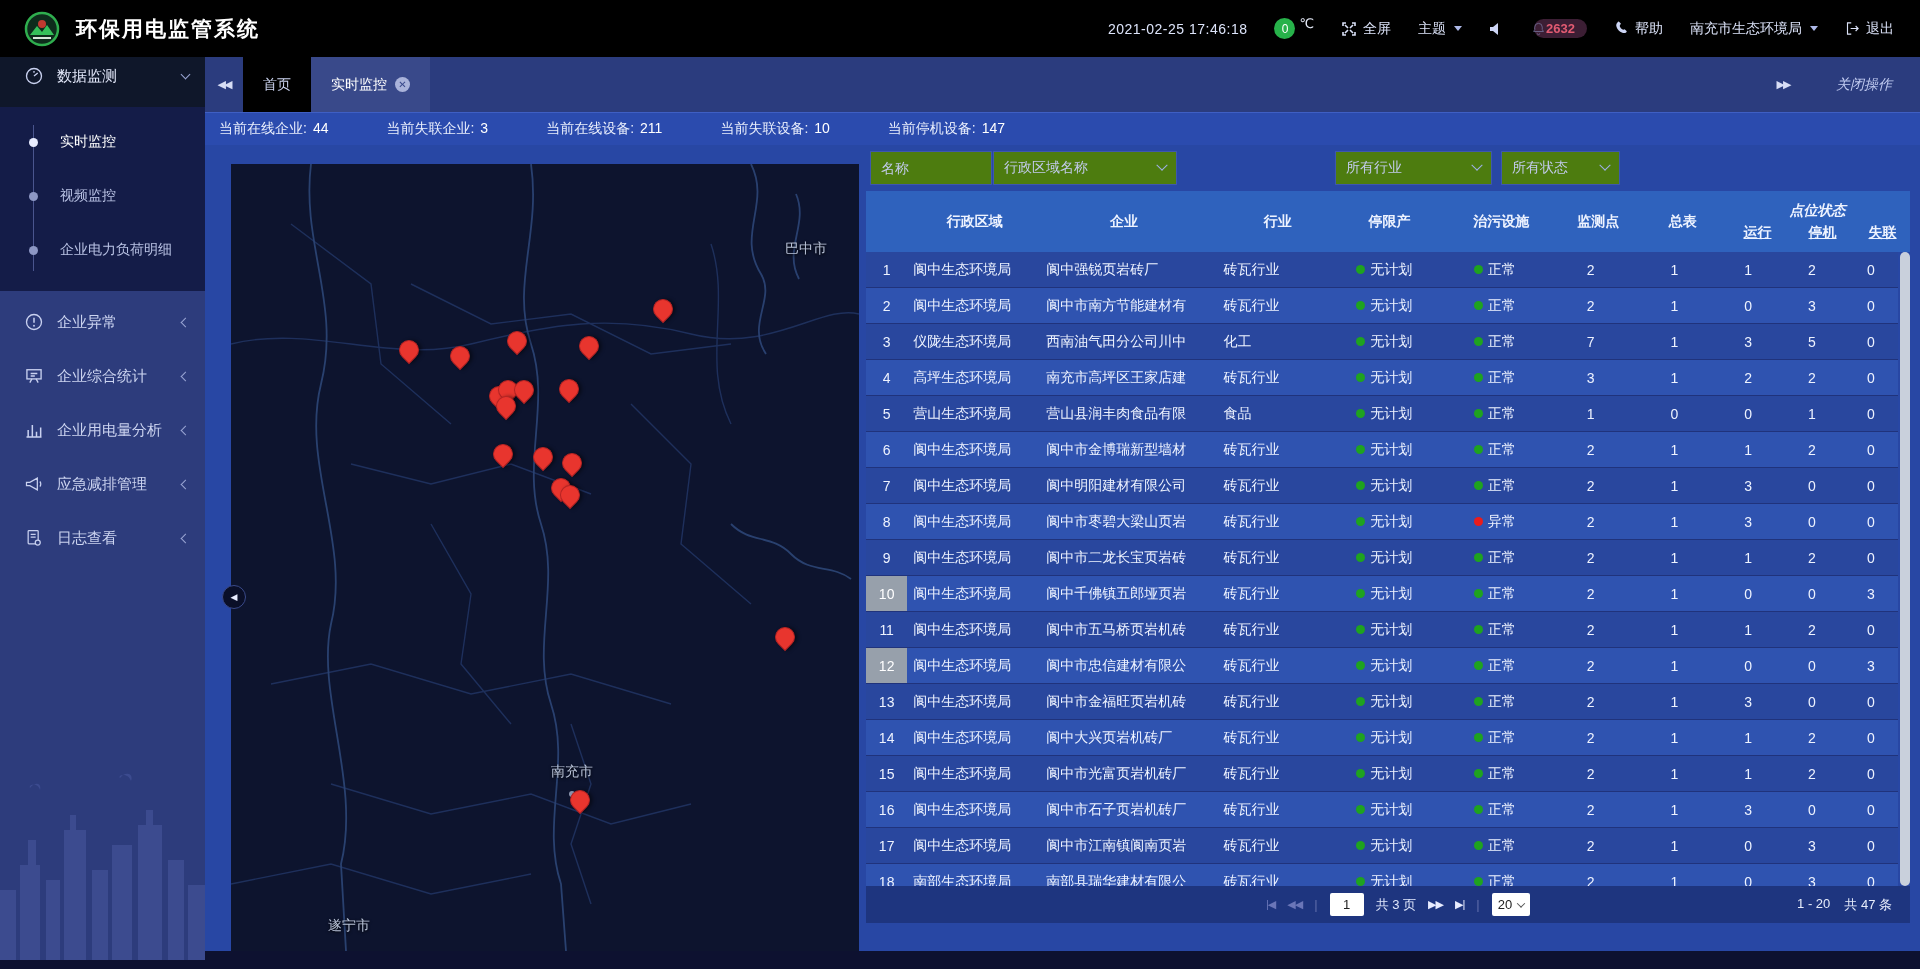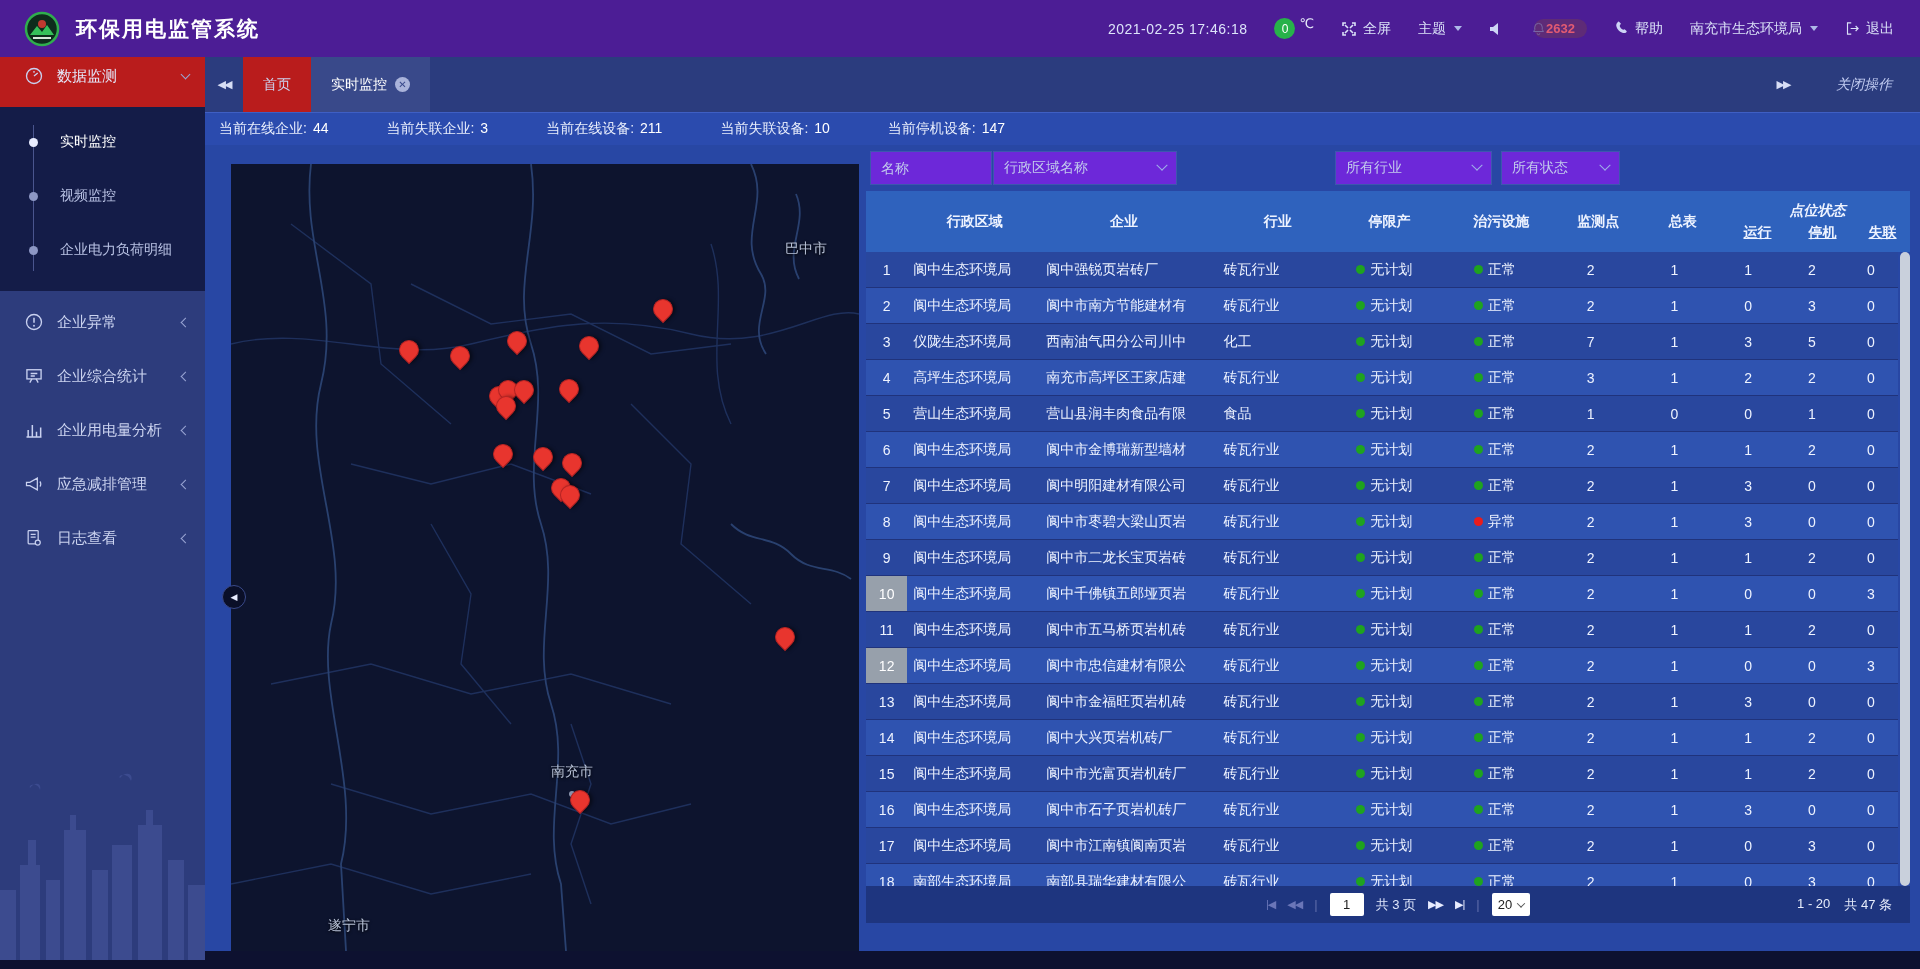--- a/index.html
+++ b/index.html
@@ -2,21 +2,21 @@
 <html><head>
 <meta charset="utf-8">
 <style>
   * { margin:0; padding:0; box-sizing:border-box; }
   html,body { width:1920px; height:969px; background:#0d1130; overflow:hidden;
               font-family:"Liberation Sans","DejaVu Sans",sans-serif; }
   .page { position:relative; width:1920px; height:969px; background:#0d1130; }
 
   
   .topbar { position:absolute; left:0; top:0; width:1920px; height:57px;
-            background:#4c1d95; display:flex; align-items:center; z-index:30; }
+            background:#000000; display:flex; align-items:center; z-index:30; }
   .logo { width:36px; height:36px; margin-left:24px; flex:0 0 auto; }
   .app-title { color:#ffffff; font-size:21px; font-weight:bold; letter-spacing:2px; margin-left:16px; }
   .topbar-right { margin-left:auto; display:flex; align-items:center; gap:27px; padding-right:26px;
                   color:#dbe2f8; font-size:14px; }
   .datetime { color:#dde4fa; letter-spacing:0.5px; }
   .temp-wrap { display:flex; align-items:flex-start; gap:4px; }
   .temp-badge { width:21px; height:21px; border-radius:50%; background:#27b24a; color:#fff;
                 font-size:12px; display:flex; align-items:center; justify-content:center; }
   .temp-unit { color:#e8edfb; font-size:13px; margin-top:-2px; }
   .hbtn { display:flex; align-items:center; gap:6px; cursor:pointer; color:#dbe2f8; }
@@ -32,21 +32,21 @@
              background:#2d3c7c; z-index:20; overflow:hidden; }
   .mg-wrap { margin-top:4px; }
   .mg { height:54px; display:flex; align-items:center; padding:0 16px 0 24px;
         color:#ccd4f0; font-size:15px; cursor:pointer; }
   .mg .mi-icon { width:20px; height:20px; margin-right:13px; flex:0 0 auto; }
   .mg .mi-label { flex:1; }
   .chev-left { width:7px; height:7px; border-left:1.5px solid #9aa5d4; border-bottom:1.5px solid #9aa5d4;
                transform:rotate(45deg); }
   .chev-down { width:7px; height:7px; border-left:1.5px solid #9aa5d4; border-bottom:1.5px solid #9aa5d4;
                transform:rotate(-45deg); margin-top:-4px; }
-  .group1 { background:#b91c1c; height:50px; display:flex; align-items:center;
+  .group1 { background:#0f172a; height:50px; display:flex; align-items:center;
             padding:0 16px 12px 24px; color:#e4e9fb; font-size:15px; cursor:pointer; }
   .group1 .mi-icon { width:20px; height:20px; margin-right:13px; }
   .group1 .mi-label { flex:1; }
   .submenu { background:#141c48; position:relative; padding:8px 0 14px 0; }
   .submenu::before { content:""; position:absolute; left:33px; top:18px; bottom:20px;
                      width:1px; background:#4a558e; }
   .sub-item { height:54px; display:flex; align-items:center; padding-left:29px;
               color:#b9c2e4; font-size:14px; cursor:pointer; position:relative; }
   .sub-item .bullet { width:9px; height:9px; border-radius:50%; background:#8d97c4;
                       margin-right:22px; flex:0 0 auto; z-index:1; }
@@ -56,21 +56,21 @@
 
   
   .workspace { position:absolute; left:205px; top:57px; width:1715px; height:903px; }
 
   .tabbar { position:absolute; left:0; top:0; width:100%; height:55px; background:#2b3c7e;
             display:flex; align-items:stretch; }
   .tab-arrow { width:38px; display:flex; align-items:center; justify-content:center;
                color:#d7ddf5; font-size:11px; letter-spacing:-2px; cursor:pointer; }
   .tab { padding:0 20px; display:flex; align-items:center; gap:8px; font-size:14px;
          color:#ccd4f0; cursor:pointer; }
-  .tab.home { background:#b91c1c;align-items:center; }
+  .tab.home { background:#000000;align-items:center; }
   .tab.active { background:#39498a; color:#ffffff; }
   .tab-close { width:15px; height:15px; border-radius:50%; background:#aab3da; color:#39498a;
                font-size:10px; line-height:15px; text-align:center; font-weight:bold; }
   .tabbar-right { margin-left:auto; display:flex; align-items:center; gap:34px; padding-right:28px; }
   .close-ops { color:#c3cdf2; font-size:14px; cursor:pointer;font-style:italic; }
 
   .statsbar { position:absolute; left:0; top:55px; width:100%; height:33px; background:#2b4bae;
               border-top:1px solid #3f5fc4; display:flex; align-items:center; gap:58px;
               padding-left:14px; color:#e9eefc; font-size:14px; }
   .stat { display:flex; gap:6px; }
@@ -89,21 +89,21 @@
          border:1px solid #b42424; border-radius:50% 50% 50% 0; transform:rotate(-45deg);
          box-shadow:2px 2px 4px rgba(0,0,0,.45); }
 
   .collapse-btn { position:absolute; left:17px; top:440px; width:24px; height:24px; border-radius:50%;
                   background:#0a0f28; border:1px solid #3a4a8a; color:#e8ecff; font-size:9px;
                   display:flex; align-items:center; justify-content:center; cursor:pointer; z-index:25; }
 
   
   .rightpanel { position:absolute; left:661px; top:3px; width:1044px; height:775px; }
   .filters { position:relative; height:40px; }
-  .ffield { position:absolute; top:3px; height:34px; background:#6d28d9; border:1px solid #3d57ae;
+  .ffield { position:absolute; top:3px; height:34px; background:#4d7c0f; border:1px solid #3d57ae;
             display:flex; align-items:center; padding:0 10px; color:#e4eafc; font-size:14px;
             cursor:pointer; }
   .ffield .ph { color:#c2cbec; }
   .ffield .fchev { margin-left:auto; width:8px; height:8px; border-right:1.5px solid #9fb0e8;
                    border-bottom:1.5px solid #9fb0e8; transform:rotate(45deg) translate(-2px,-2px); }
   .f-name { left:4px; width:122px; }
   .f-name input { background:transparent; border:none; outline:none; color:#fff; width:100%;
                   font-size:14px; font-family:inherit; }
   .f-name input::placeholder { color:#c2cbec; }
   .f-region { left:127px; width:184px; }

